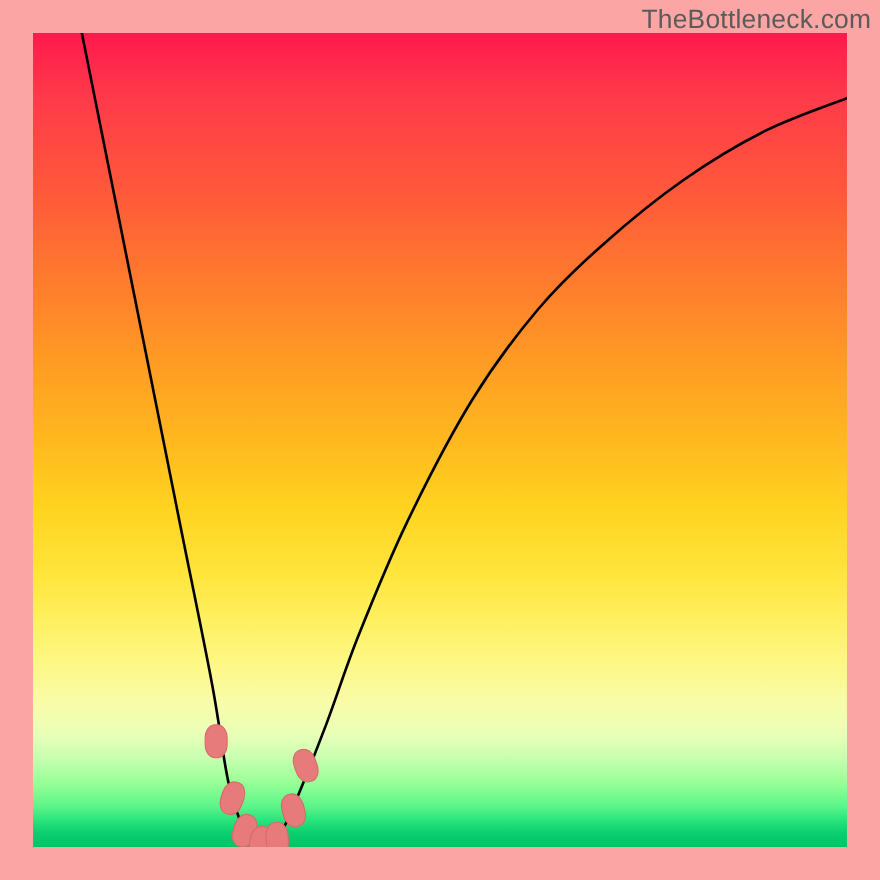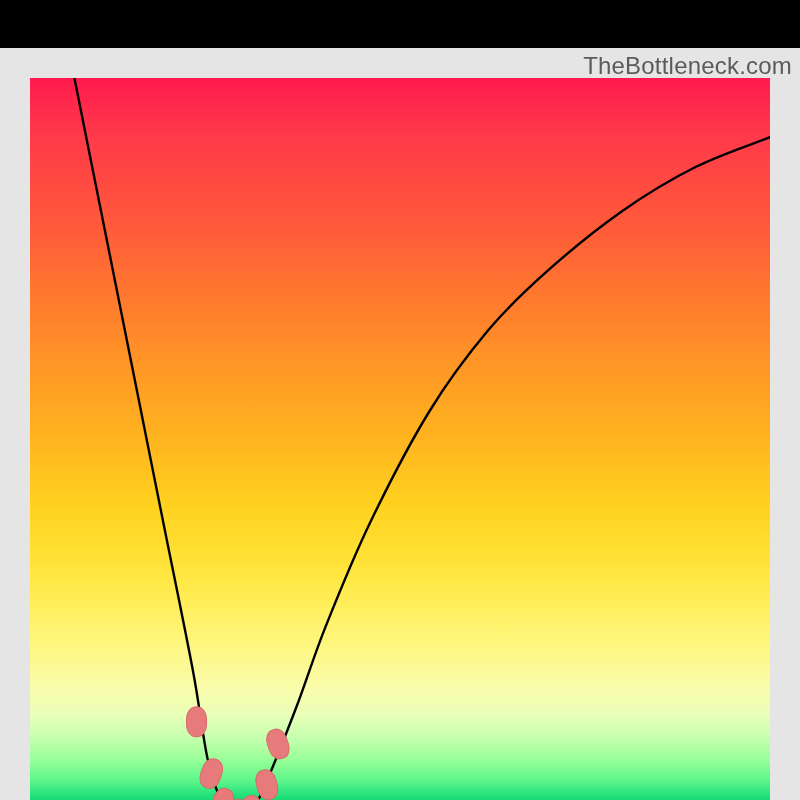--- a/index.html
+++ b/index.html
@@ -7,22 +7,21 @@
     padding: 0;
     width: 800px;
     height: 800px;
     overflow: hidden;
     background: #000;
     font-family: Arial, Helvetica, sans-serif;
   }
   .frame {
     position: absolute;
     inset: 0;
-    background: #e5e5e5;
-    margin-top: 48px;
+    background: #fca5a5;
   }
   .plot-area {
     position: absolute;
     left: 30px;
     top: 30px;
     width: 740px;
     height: 740px;
     overflow: hidden;
   }
   .gradient-bg {

